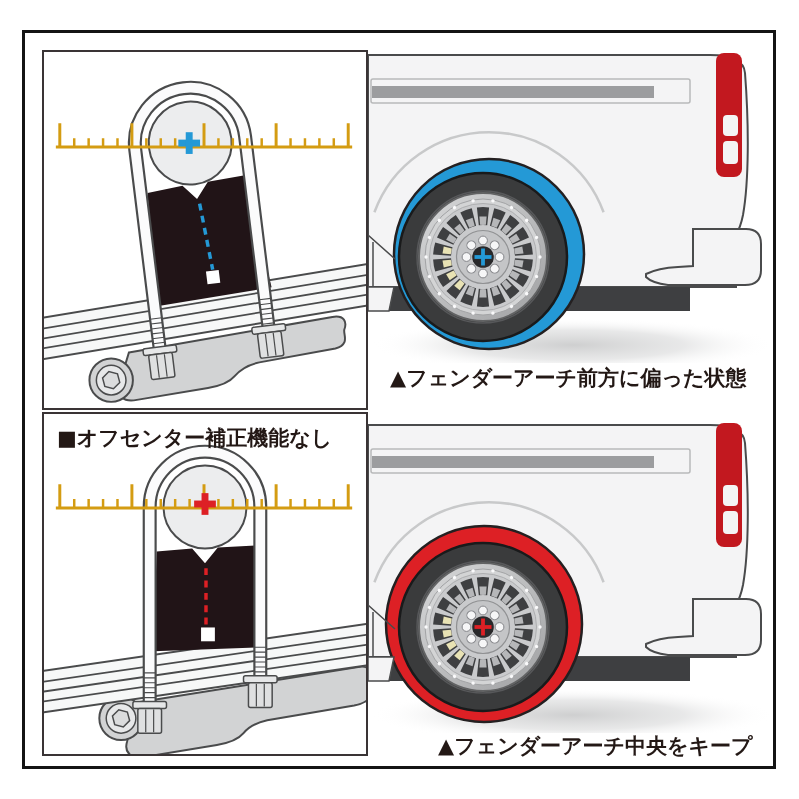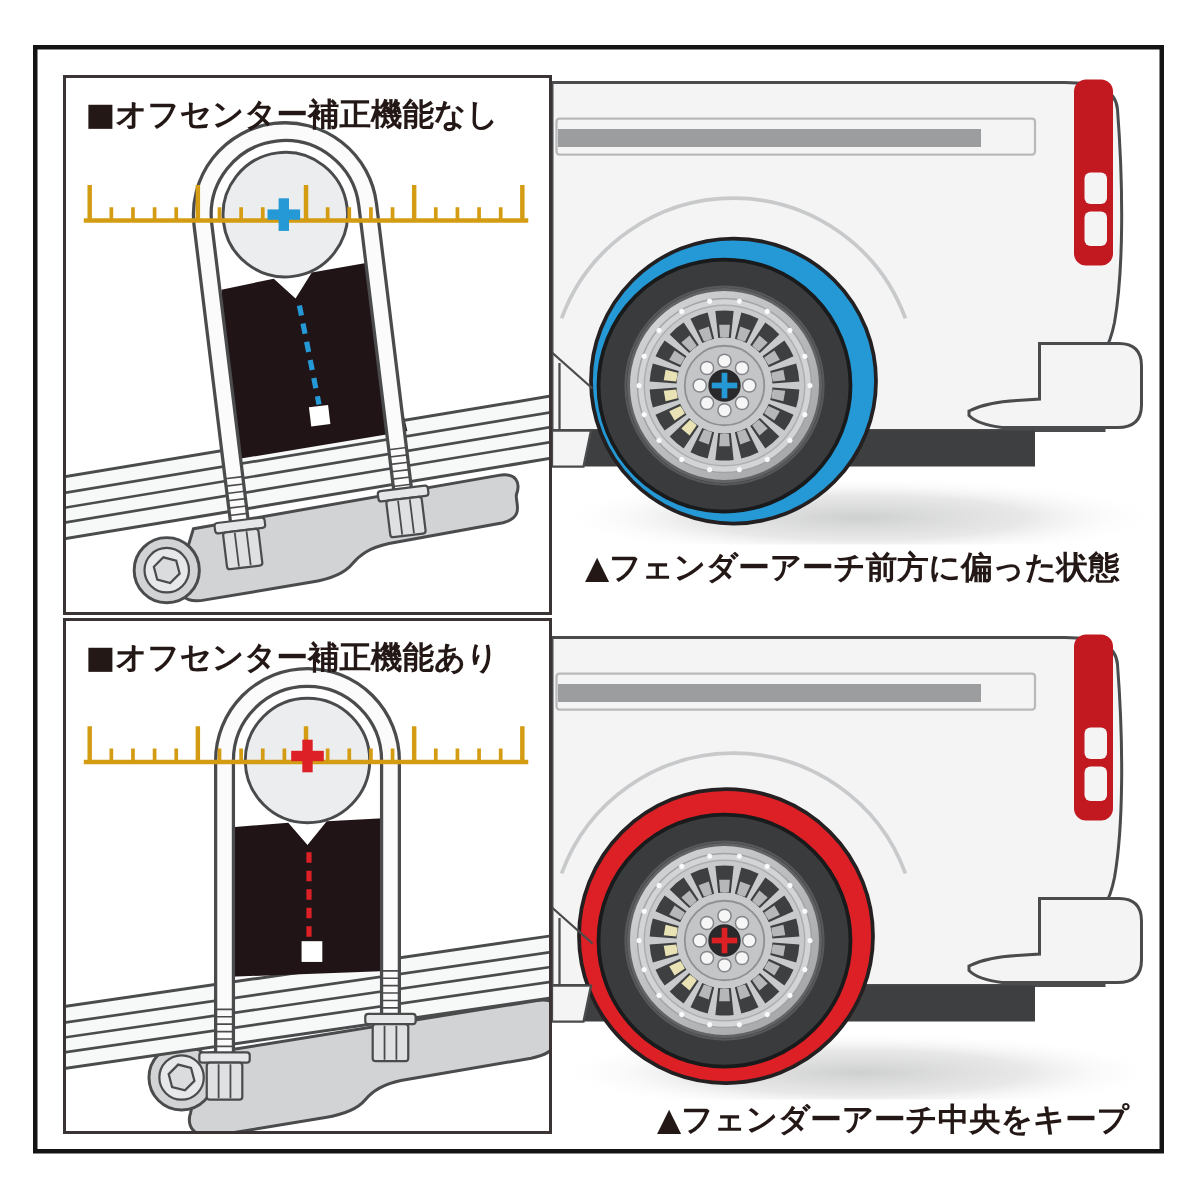--- a/index.html
+++ b/index.html
@@ -158,21 +158,20 @@
       <path class="bodyfill" d="M325,196 H378 Q393,196 393,211 V237 Q393,252 377,252 H300 Q284,250 278,244 L278,241 Q290,235 310,234 L325,233 Z"></path>
       <path d="M325,233 V196" fill="none" stroke="var(--line-gray)" stroke-width="1.5"></path>
     </g>
   </defs>
 </svg>
 
 <div id="stage">
   <div id="frame"></div>
 
   <div class="panel" id="panel1">
-    <div class="panel-title">■オフセンター補正機能なし</div>
     <svg class="panel-art" viewBox="0 0 326 356">
       <g>
         <path class="metal" d="M86,302 L292,266 C304,264 307,271 304,279 C303,284 310,294 295,298 L218,312 C204,315 198,320 193,326 C188,332 178,336 166,338 L94,350 C80,353 73,345 76,335 Z"></path>
         <use href="#hexb" transform="translate(68,330)"></use>
       </g>
       <g>
         <polygon class="springband" points="-8,268 330,212 330,254 -8,310"></polygon>
         <path class="springlines" d="M-8,279 L330,223 M-8,289 L330,233 M-8,299 L330,243"></path>
       </g>
       <g transform="translate(148,90) rotate(-7)">
@@ -187,21 +186,21 @@
       </g>
       <use href="#ruler" transform="translate(16,94)"></use>
       <g transform="translate(147,90)">
         <rect class="cross-blue" x="-11" y="-3.5" width="22" height="7"></rect>
         <rect class="cross-blue" x="-3.5" y="-11" width="7" height="22"></rect>
       </g>
     </svg>
   </div>
 
   <div class="panel" id="panel2">
-    <div class="panel-title">■オフセンター補正機能あり</div>
+    <div class="panel-title">■オフセンター補正機能なし</div>
     <svg class="panel-art" viewBox="0 0 326 340">
       <g>
         <path class="metal" d="M94,290 L318,254 C330,252 333,259 331,267 L330,272 C336,286 324,291 314,293 L226,308 C212,311 206,316 202,321 C197,327 187,331 175,333 L102,345 C88,348 81,340 84,330 Z"></path>
         <use href="#hexb" transform="translate(78,306)"></use>
       </g>
       <g>
         <polygon class="springband" points="-8,259 330,210 330,252 -8,301"></polygon>
         <path class="springlines" d="M-8,270 L330,221 M-8,280 L330,231 M-8,290 L330,241"></path>
       </g>
       <g transform="translate(163,92)">

